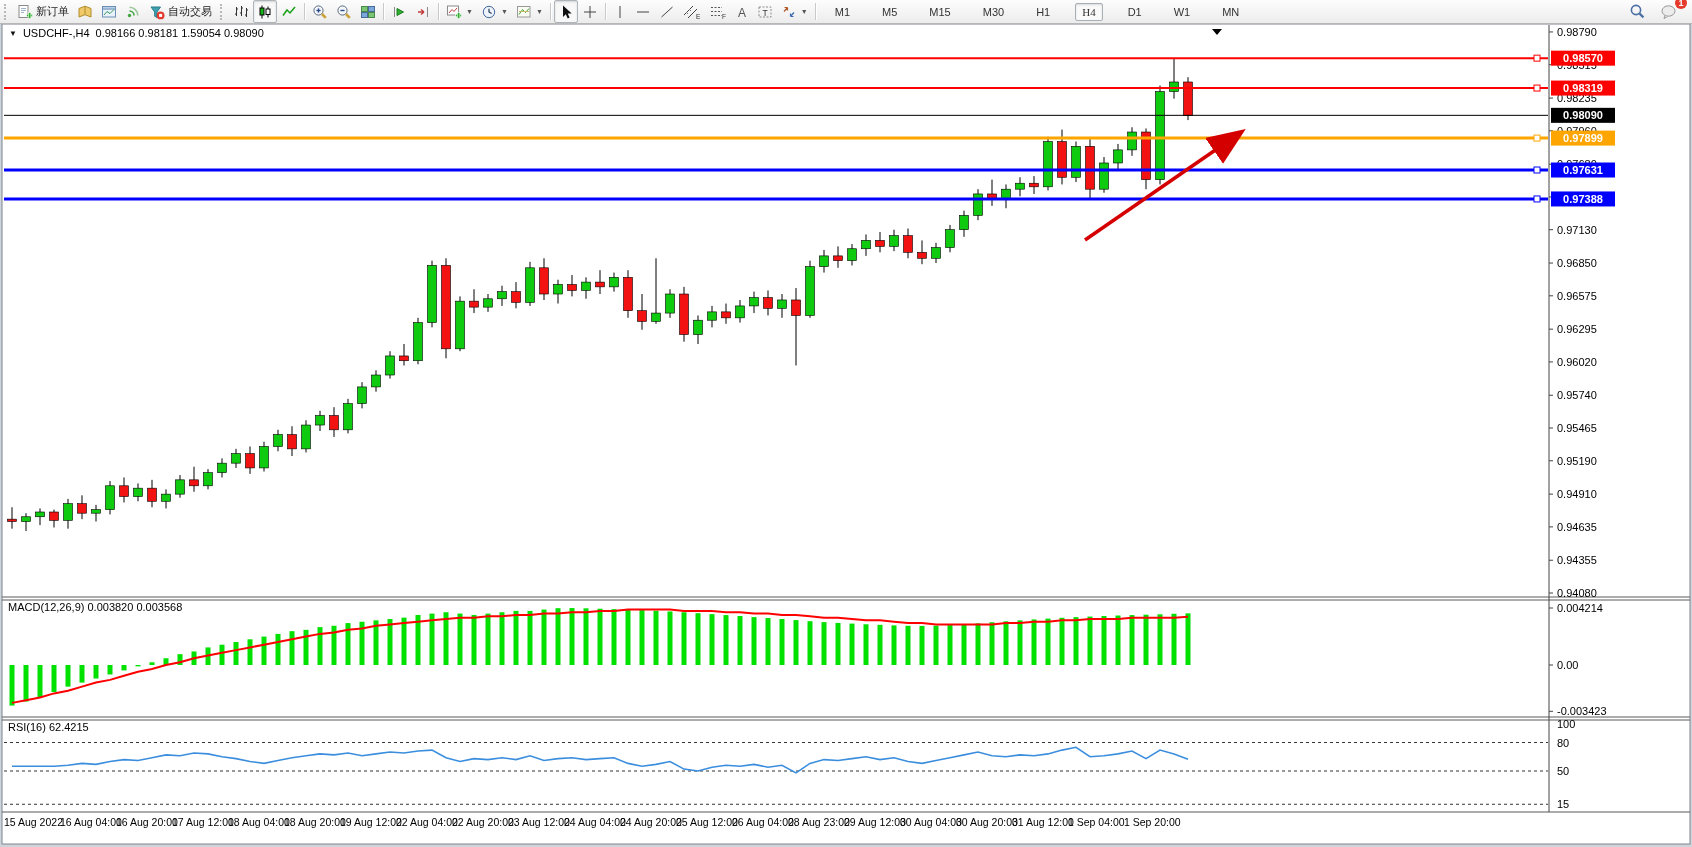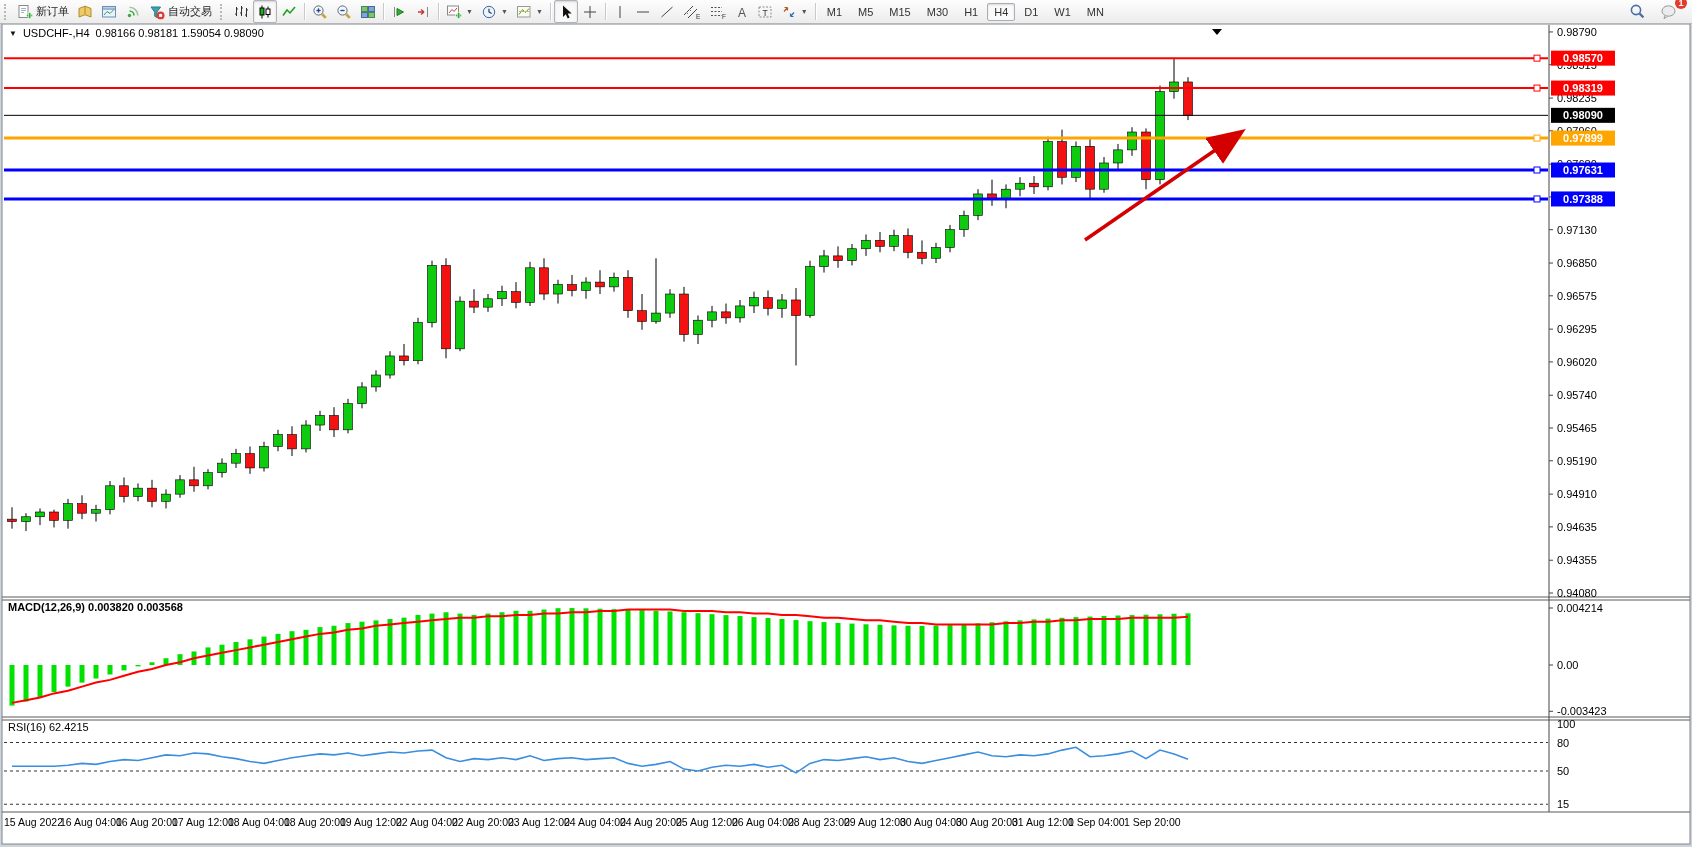--- a/index.html
+++ b/index.html
@@ -7,32 +7,32 @@
   
   #toolbar{position:absolute;top:0;left:0;width:1692px;height:23px;z-index:5;
     background:linear-gradient(#fdfdfd,#ececec);border-bottom:1px solid #b7b7b7;
     display:flex;align-items:center;font-size:11px;color:#222;justify-content:space-between;}
   .grip{width:4px;height:16px;border-left:2px dotted #b9b9b9;margin:0 3px 0 4px;}
   .sep{width:1px;height:17px;background:#c9c9c9;margin:0 3px;box-shadow:1px 0 0 #fff;}
   .tbtn{display:flex;align-items:center;gap:3px;height:19px;padding:1px 3px;border:1px solid transparent;border-radius:2px;cursor:default;}
   .tbtn.pressed{background:#f8f8f8;border-color:#aeb4bb;box-shadow:inset 0 1px 2px #d4d4d4;}
   .tbtn svg{display:block;}
   .caret{font-size:7px;color:#555;margin-left:1px;}
-  .tf{padding:2px 6px;margin:0 1px;border:1px solid transparent;border-radius:2px;font-size:11px;color:#333;}
-  .tf.pressed{background:#fafafa;border-color:#a9afb6;box-shadow:inset 0 1px 2px #d8d8d8;}
+  .tf{padding:2px 6px;margin:0 9px;border:1px solid transparent;border-radius:2px;font-size:11px;color:#333;}
+  .tf.pressed{background:#fafafa;border-color:#a9afb6;box-shadow:inset 0 1px 2px #d8d8d8;font-family:Liberation Serif, serif;}
   #right-group{margin-left:auto;display:flex;align-items:center;gap:6px;padding-right:10px;}
   #chat-wrap{position:relative;}
   #chat-badge{position:absolute;top:-4px;right:-6px;background:#e53b2c;color:#fff;font-size:9px;
     min-width:12px;height:12px;line-height:12px;text-align:center;border-radius:7px;font-weight:bold;}
   
   #chart-svg{position:absolute;top:0;left:0;z-index:1;}
   .overlay{position:absolute;z-index:3;font-size:11px;color:#000;white-space:pre;}
   #chart-title-bar{top:27px;left:9px;display:flex;align-items:center;gap:6px;}
   #title-collapse{font-size:8px;color:#111;}
-  #macd-label{top:601px;left:8px;font-weight:bold;}
+  #macd-label{top:601px;left:8px;}
   #rsi-label{top:721px;left:8px;}
   svg text{font-family:"Liberation Sans",sans-serif;}
 </style>
 </head>
 <body>
 <div id="app">
 
 <div id="toolbar">
   <div class="grip"></div>
 

